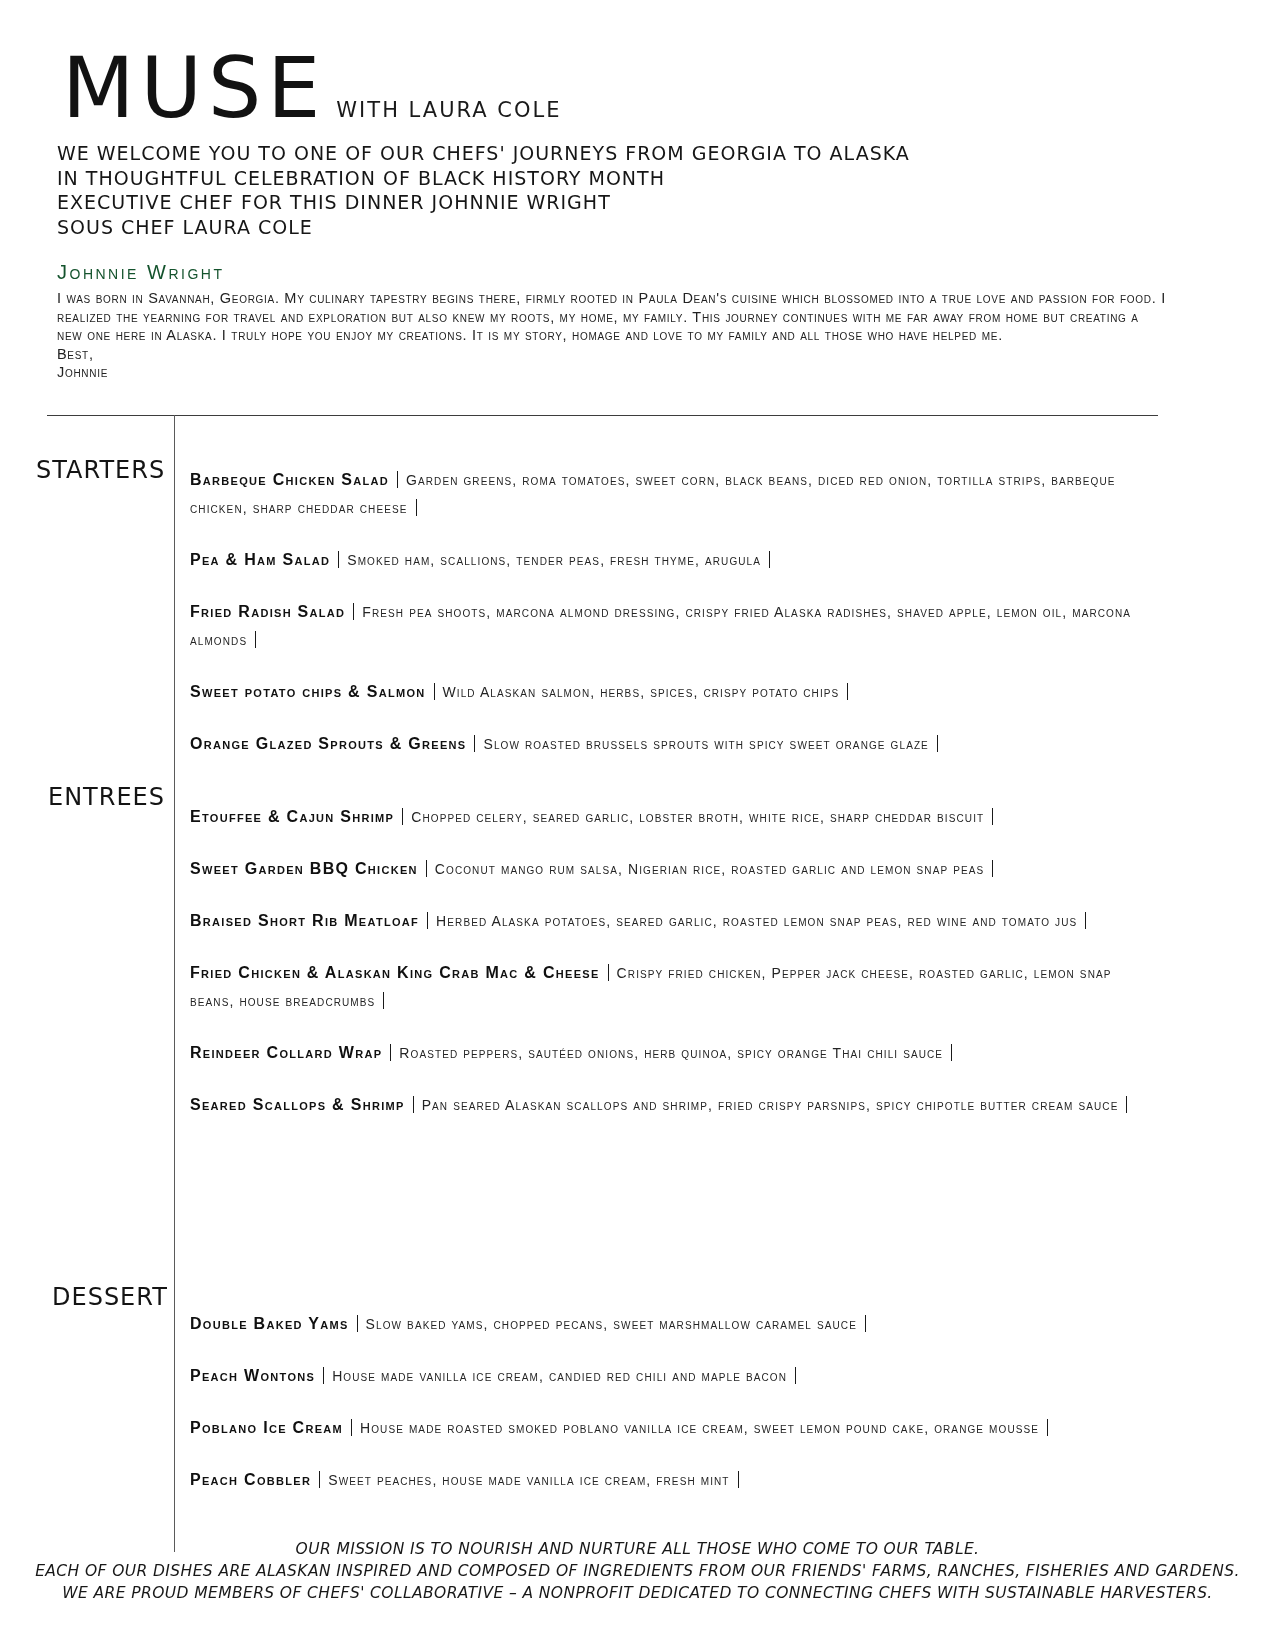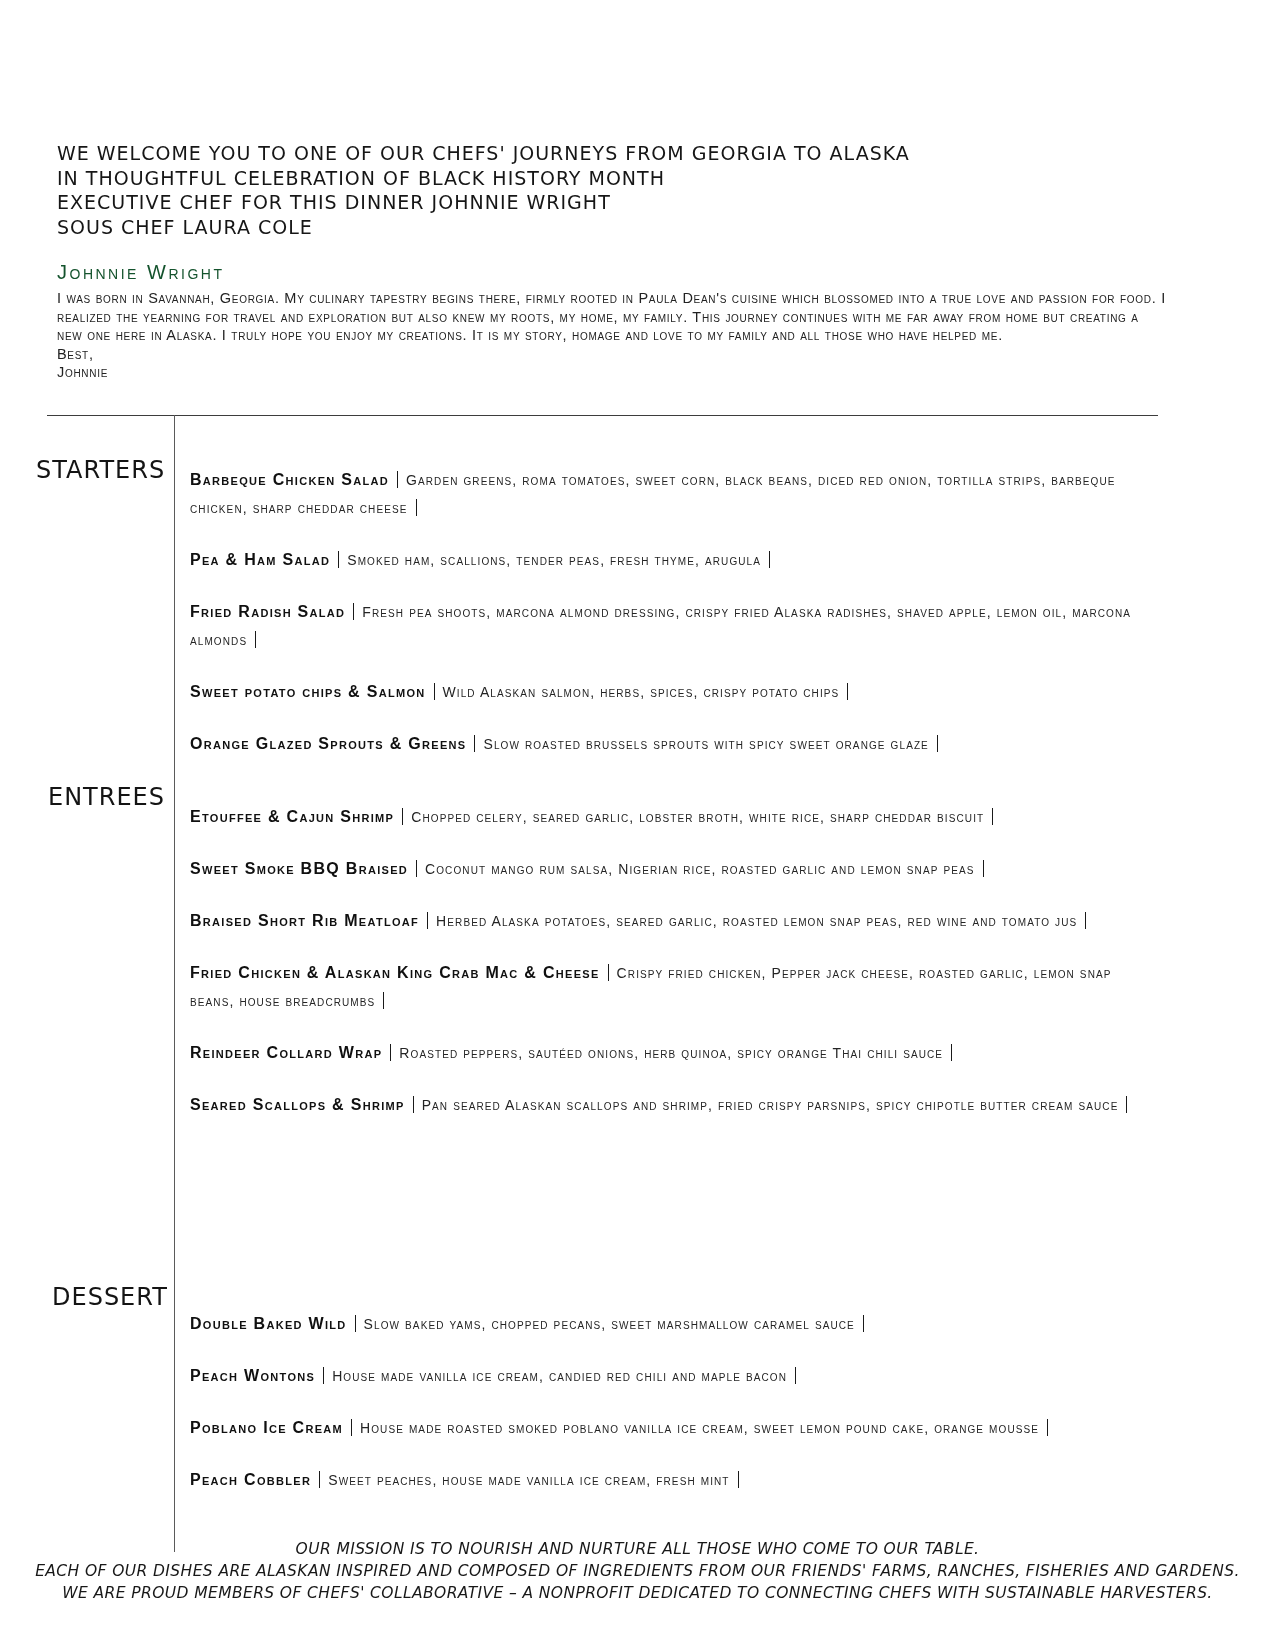--- a/index.html
+++ b/index.html
@@ -101,20 +101,24 @@
     font-size:15.5px; line-height:22px; letter-spacing:0.4px;
     color:#181818;
   }
   .footer-line { display:block; }
 </style>
 </head>
 <body>
 
 <div class="page">
 
+  <div class="logo-row hand">
+    <span class="logo">MUSE</span>
+    <span class="logo-suffix">WITH LAURA COLE</span>
+  </div>
 
   <div class="tagline hand">
     <div>WE WELCOME YOU TO ONE OF OUR CHEFS' JOURNEYS FROM GEORGIA TO ALASKA</div>
     <div>IN THOUGHTFUL CELEBRATION OF BLACK HISTORY MONTH</div>
     <div>EXECUTIVE CHEF FOR THIS DINNER JOHNNIE WRIGHT</div>
     <div>SOUS CHEF LAURA COLE</div>
   </div>
 
   <div class="bio">
     <div class="bio-heading">Johnnie Wright</div>
@@ -148,39 +152,39 @@
     <div class="item">
       <span class="item-name">Orange Glazed Sprouts &amp; Greens</span><span class="bar"></span><span class="item-desc">Slow roasted brussels sprouts with spicy sweet orange glaze</span><span class="bar"></span>
     </div>
   </div>
 
   <div class="menu-section sec-entrees">
     <div class="item">
       <span class="item-name">Etouffee &amp; Cajun Shrimp</span><span class="bar"></span><span class="item-desc">Chopped celery, seared garlic, lobster broth, white rice, sharp cheddar biscuit</span><span class="bar"></span>
     </div>
     <div class="item">
-      <span class="item-name">Sweet Smoke BBQ Braised</span><span class="bar"></span><span class="item-desc">Coconut mango rum salsa, Nigerian rice, roasted garlic and lemon snap peas</span><span class="bar"></span>
+      <span class="item-name">Sweet Garden BBQ Chicken</span><span class="bar"></span><span class="item-desc">Coconut mango rum salsa, Nigerian rice, roasted garlic and lemon snap peas</span><span class="bar"></span>
     </div>
     <div class="item">
       <span class="item-name">Braised Short Rib Meatloaf</span><span class="bar"></span><span class="item-desc">Herbed Alaska potatoes, seared garlic, roasted lemon snap peas, red wine and tomato jus</span><span class="bar"></span>
     </div>
     <div class="item">
       <span class="item-name">Fried Chicken &amp; Alaskan King Crab Mac &amp; Cheese</span><span class="bar"></span><span class="item-desc">Crispy fried chicken, Pepper jack cheese, roasted garlic, lemon snap beans, house breadcrumbs</span><span class="bar"></span>
     </div>
     <div class="item">
       <span class="item-name">Reindeer Collard Wrap</span><span class="bar"></span><span class="item-desc">Roasted peppers, sautéed onions, herb quinoa, spicy orange Thai chili sauce</span><span class="bar"></span>
     </div>
     <div class="item">
       <span class="item-name">Seared Scallops &amp; Shrimp</span><span class="bar"></span><span class="item-desc">Pan seared Alaskan scallops and shrimp, fried crispy parsnips, spicy chipotle butter cream sauce</span><span class="bar"></span>
     </div>
   </div>
 
   <div class="menu-section sec-dessert">
     <div class="item">
-      <span class="item-name">Double Baked Wild</span><span class="bar"></span><span class="item-desc">Slow baked yams, chopped pecans, sweet marshmallow caramel sauce</span><span class="bar"></span>
+      <span class="item-name">Double Baked Yams</span><span class="bar"></span><span class="item-desc">Slow baked yams, chopped pecans, sweet marshmallow caramel sauce</span><span class="bar"></span>
     </div>
     <div class="item">
       <span class="item-name">Peach Wontons</span><span class="bar"></span><span class="item-desc">House made vanilla ice cream, candied red chili and maple bacon</span><span class="bar"></span>
     </div>
     <div class="item">
       <span class="item-name">Poblano Ice Cream</span><span class="bar"></span><span class="item-desc">House made roasted smoked poblano vanilla ice cream, sweet lemon pound cake, orange mousse</span><span class="bar"></span>
     </div>
     <div class="item">
       <span class="item-name">Peach Cobbler</span><span class="bar"></span><span class="item-desc">Sweet peaches, house made vanilla ice cream, fresh mint</span><span class="bar"></span>
     </div>

